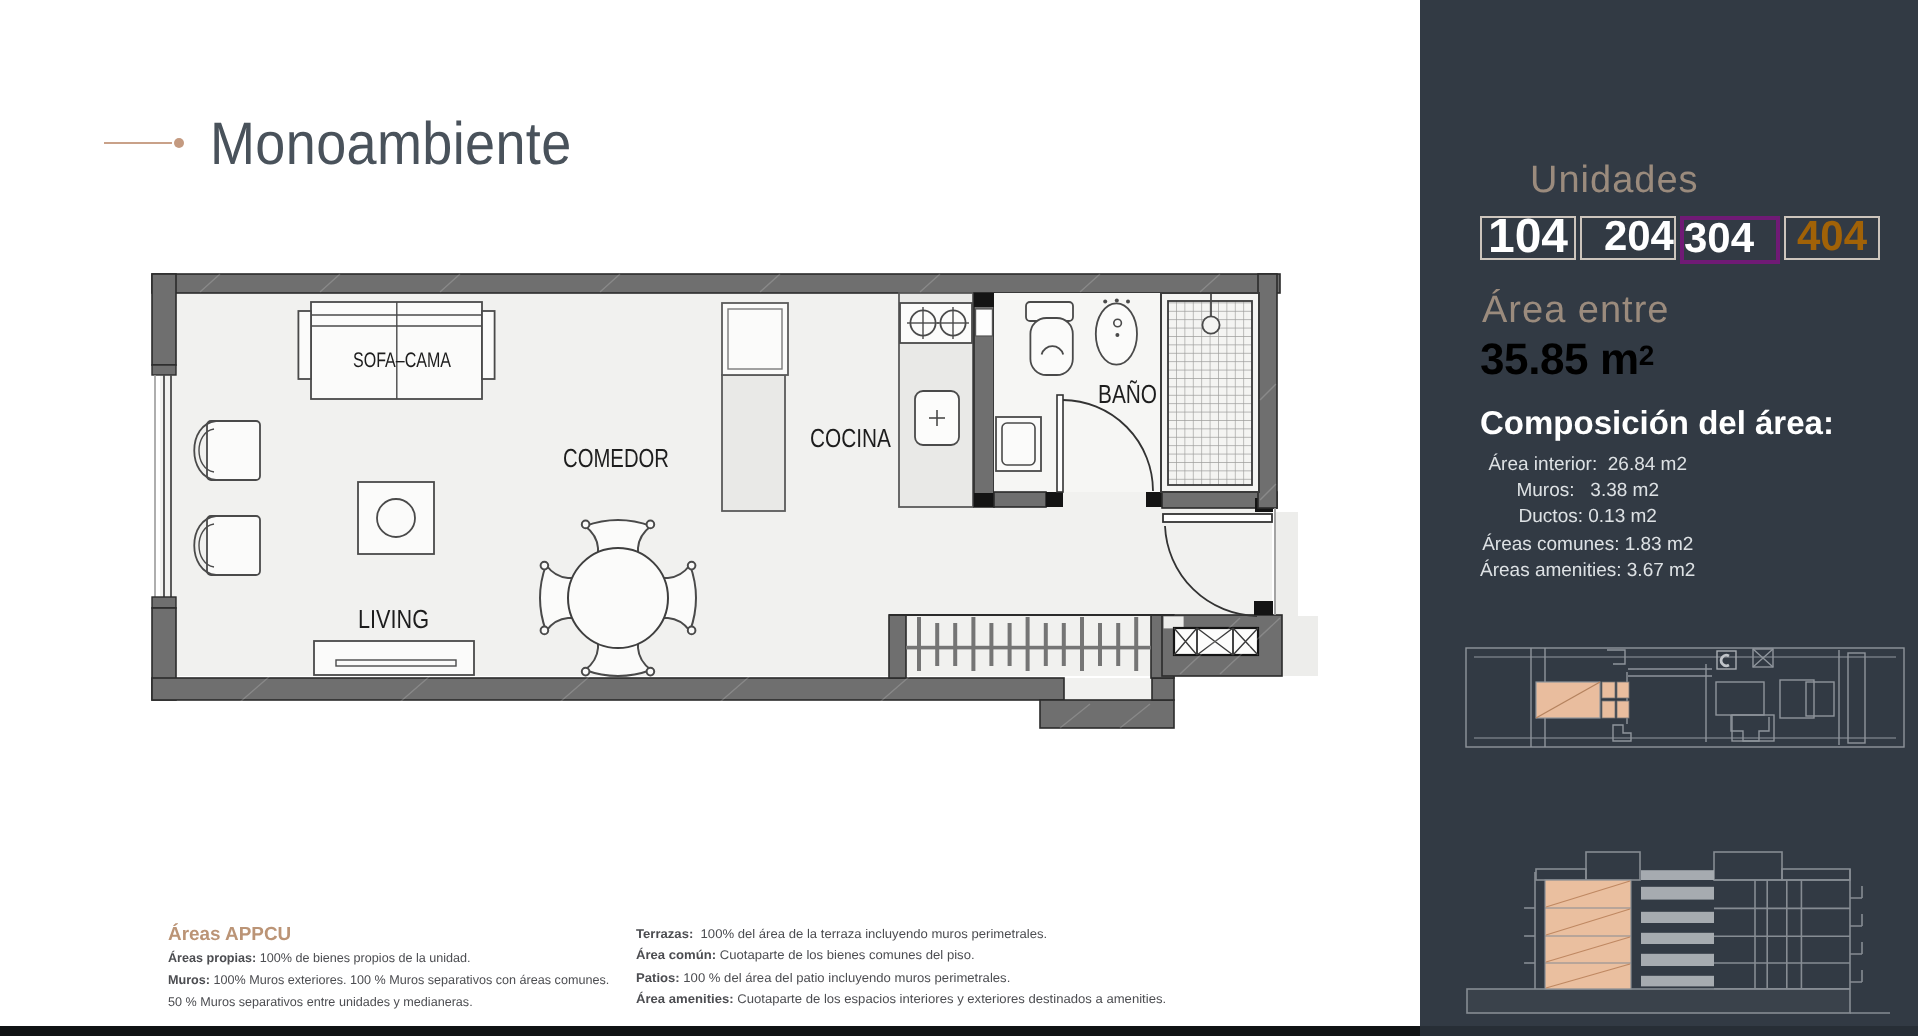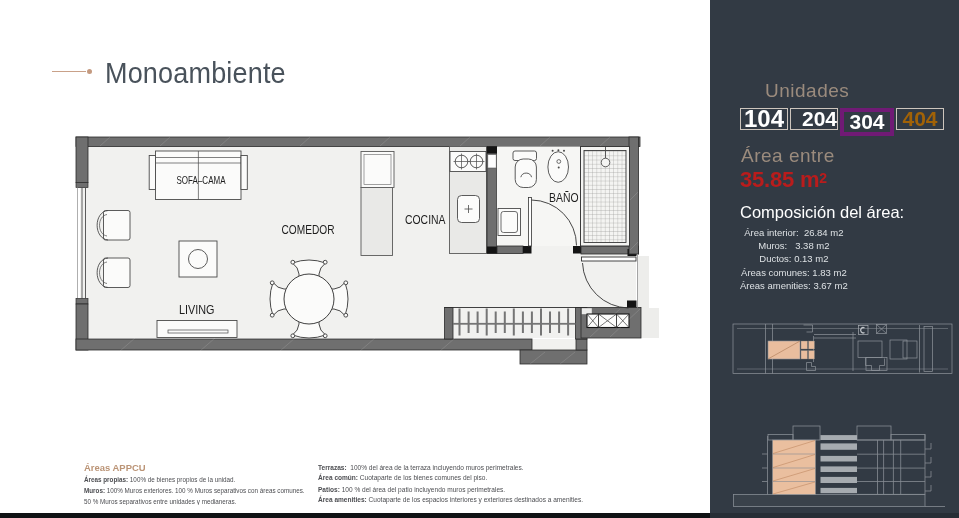--- a/index.html
+++ b/index.html
@@ -314,29 +314,29 @@
 <line x1="773" y1="481" x2="815" y2="468.5" stroke="#bf8862" stroke-width="0.6"></line>
 <line x1="773" y1="494" x2="815" y2="482" stroke="#bf8862" stroke-width="0.6"></line>
 </g>
 </svg>
 
 <div class="abs" style="left:741px;top:80px;font-size:19px;color:#9b8b7d;letter-spacing:0.5px;margin-left:24px;">Unidades</div>
 
 <div class="abs" style="left:740px;top:108px;display:flex;gap:2px;">
   <div style="width:46px;height:20px;border:1px solid #cdc5bd;color:#fff;font-weight:bold;font-size:24px;text-align:center;line-height:20.5px;letter-spacing:0px;">104</div>
   <div style="width:46px;height:20px;border:1px solid #cdc5bd;color:#fff;font-weight:bold;font-size:21px;text-align:right;line-height:20.5px;letter-spacing:0px;">204</div>
-  <div style="width:46px;height:20px;border:4px solid #701a75;color:#fff;font-weight:bold;font-size:21px;text-align:center;line-height:20.5px;letter-spacing:0px;">304</div>
+  <div style="width:46px;height:20px;border:2px solid #701a75;color:#fff;font-weight:bold;font-size:21px;line-height:20.5px;letter-spacing:0px;">304</div>
   <div style="width:46px;height:20px;border:1px solid #cdc5bd;color:#a16207;font-weight:bold;font-size:21px;text-align:center;line-height:20.5px;letter-spacing:0px;">404</div>
 </div>
 
 <div class="abs" style="left:741px;top:145px;font-size:19px;color:#9b8b7d;letter-spacing:0.5px;">Área entre</div>
 
-<div class="abs" style="left:740px;top:167px;font-size:22px;color:#b91c1c;font-weight:bold;letter-spacing:-0.2px;">35.85 m<span style="font-size:14px;vertical-align:4.5px;">2</span></div>
-
-<div class="abs" style="left:740px;top:203px;font-size:16.5px;color:#ffffff;font-weight:normal;">Composición del área:</div>
+<div class="abs" style="left:740px;top:167px;font-size:22px;color:#000000;font-weight:bold;letter-spacing:-0.2px;">35.85 m<span style="font-size:14px;vertical-align:4.5px;">2</span></div>
+
+<div class="abs" style="left:740px;top:203px;font-size:16.5px;color:#ffffff;font-weight:bold;">Composición del área:</div>
 
 <div class="abs" style="left:740px;top:226px;font-size:9.5px;color:#dde1e4;line-height:13.2px;text-align:center;">
   Área interior:&nbsp; 26.84 m2<br>
   Muros:&nbsp;&nbsp; 3.38 m2<br>
   Ductos: 0.13 m2<br>
   Áreas comunes: 1.83 m2<br>
   Áreas amenities: 3.67 m2
 </div>
 
 <div class="abs" style="left:84px;top:462px;font-size:10px;color:#4c4d51;line-height:17.3px;white-space:nowrap;transform:scale(0.63,0.63);transform-origin:0 0;">

